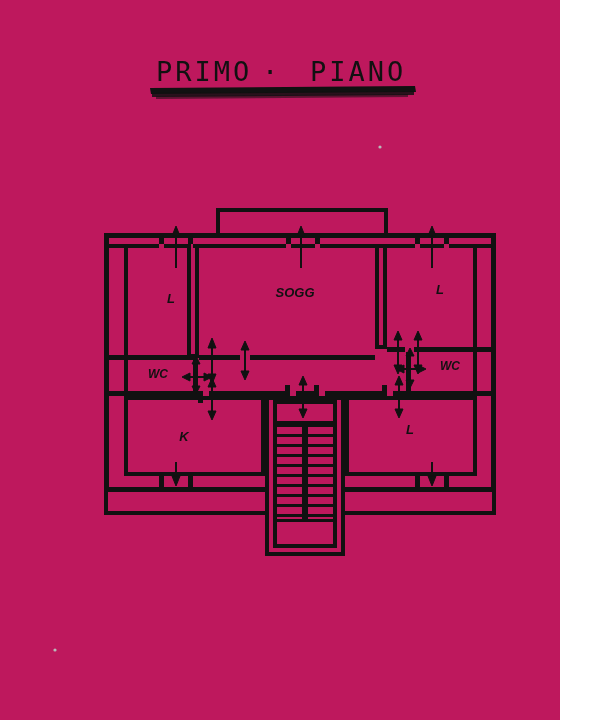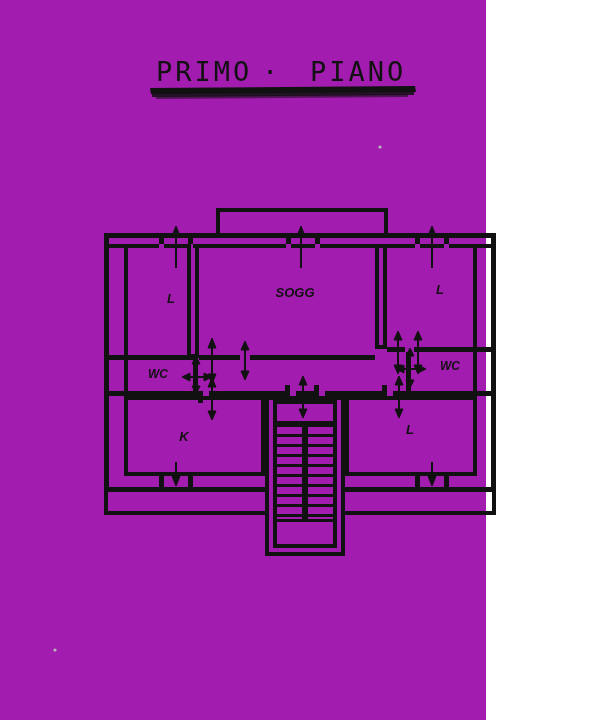--- a/index.html
+++ b/index.html
@@ -11,23 +11,23 @@
   body {
     width: 610px;
     height: 720px;
     position: relative;
     overflow: hidden;
     font-family: "Liberation Sans", sans-serif;
   }
   #sheet {
     position: absolute;
     left: 0; top: 0;
-    width: 486px;
+    width: 560px;
     height: 720px;
-    background: #a21caf;
+    background: #be185d;
   }
   #plan-svg {
     position: absolute;
     left: 0; top: 0;
     width: 610px;
     height: 720px;
     display: block;
   }
   .title-text {
     font-family: "DejaVu Sans Mono", "Liberation Mono", monospace;

